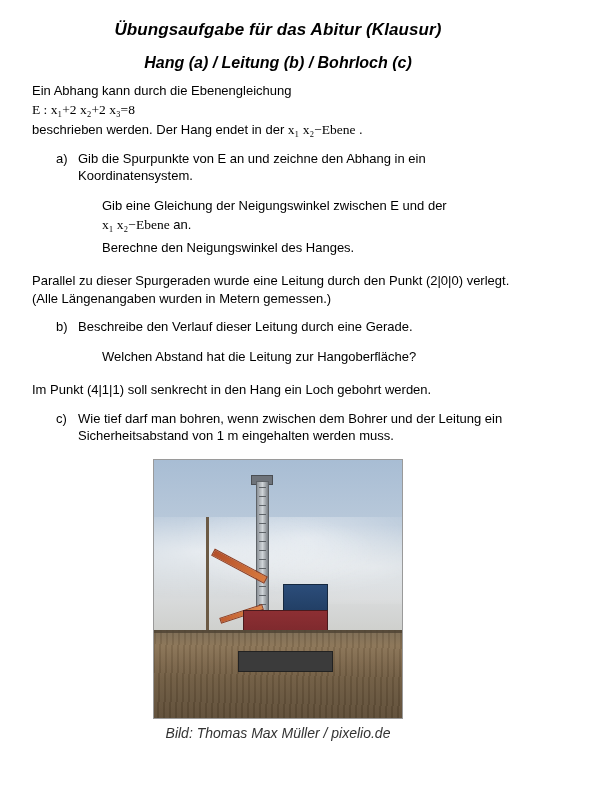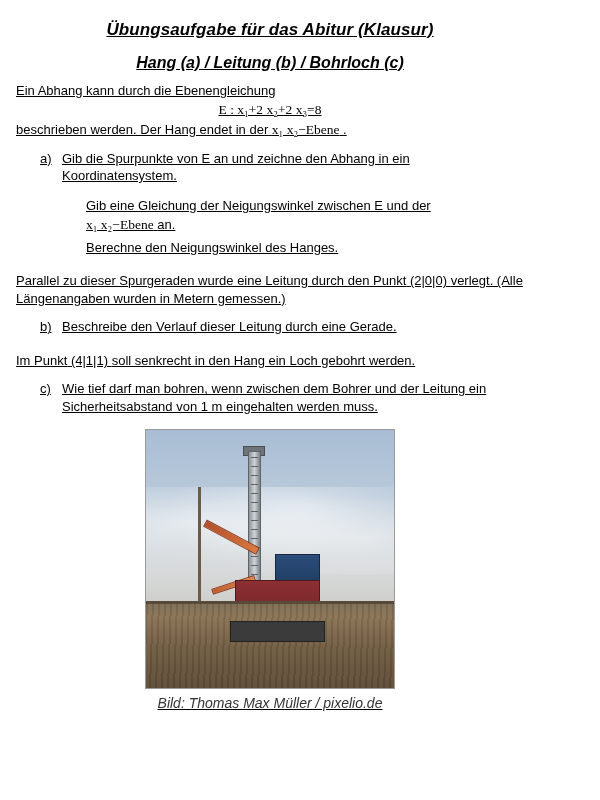--- a/index.html
+++ b/index.html
@@ -12,22 +12,21 @@
     background: #ffffff;
     font-family: "Liberation Sans", sans-serif;
     color: #000000;
     overflow: hidden;
   }
   .page {
     position: relative;
     width: 552px;
     height: 800px;
     box-sizing: border-box;
-    padding: 14px 28px 0 16px;
-    text-decoration: underline;
+    padding: 14px 28px 0 32px;
   }
   .doc-title {
     text-align: center;
     font-size: 17px;
     font-weight: bold;
     font-style: italic;
     margin: 6px 0 0 0;
     letter-spacing: 0.1px;
   }
   .doc-subtitle {
@@ -39,21 +38,20 @@
   }
   .para {
     font-size: 13px;
     line-height: 1.35;
     margin: 10px 0 0 0;
   }
   .para.tight {
     margin-top: 3px;
   }
   .formula-center {
-    text-align: center;
     font-size: 13px;
     margin: 2px 0 2px 0;
   }
   .list-block {
     margin-top: 11px;
     padding-left: 24px;
   }
   .item {
     display: flex;
     font-size: 13px;
@@ -269,20 +267,21 @@
     <span>Parallel zu dieser Spurgeraden wurde eine Leitung durch den Punkt</span>
     <span class="mono-pt">(2|0|0)</span>
     <span>verlegt. (Alle Längenangaben wurden in Metern gemessen.)</span>
   </p>
 
   <div class="list-block">
     <div class="item">
       <div class="item-label">b)</div>
       <div class="item-body">Beschreibe den Verlauf dieser Leitung durch eine Gerade.</div>
     </div>
+    <div class="sub-line">Welchen Abstand hat die Leitung zur Hangoberfläche?</div>
   </div>
 
   <p class="para" style="margin-top:16px;">
     <span>Im Punkt</span>
     <span class="mono-pt">(4|1|1)</span>
     <span>soll senkrecht in den Hang ein Loch gebohrt werden.</span>
   </p>
 
   <div class="list-block">
     <div class="item">

